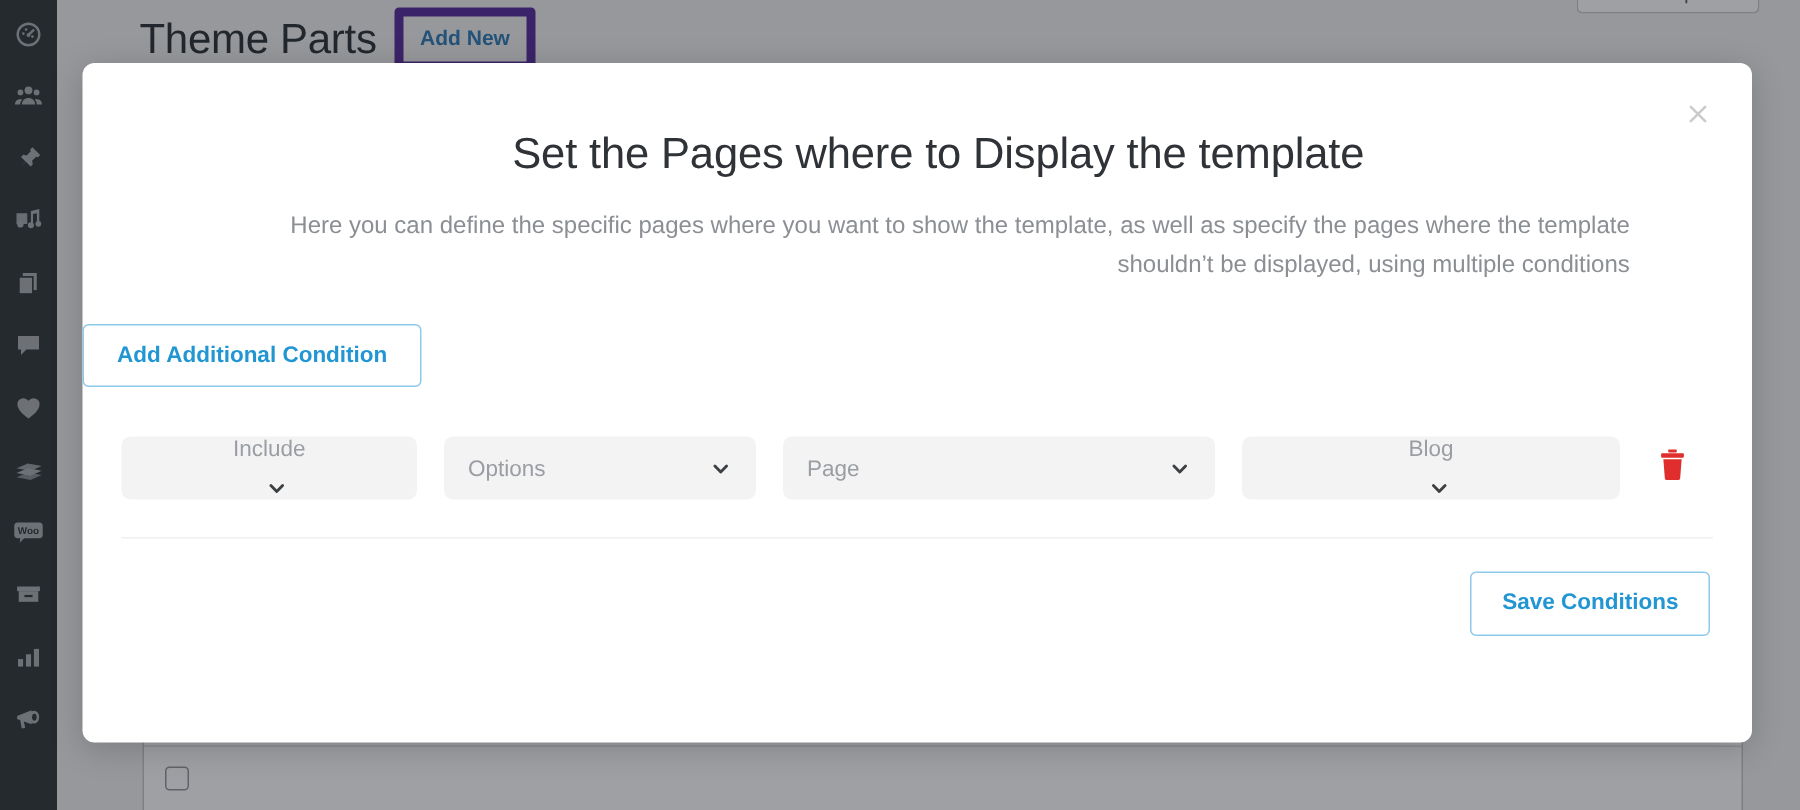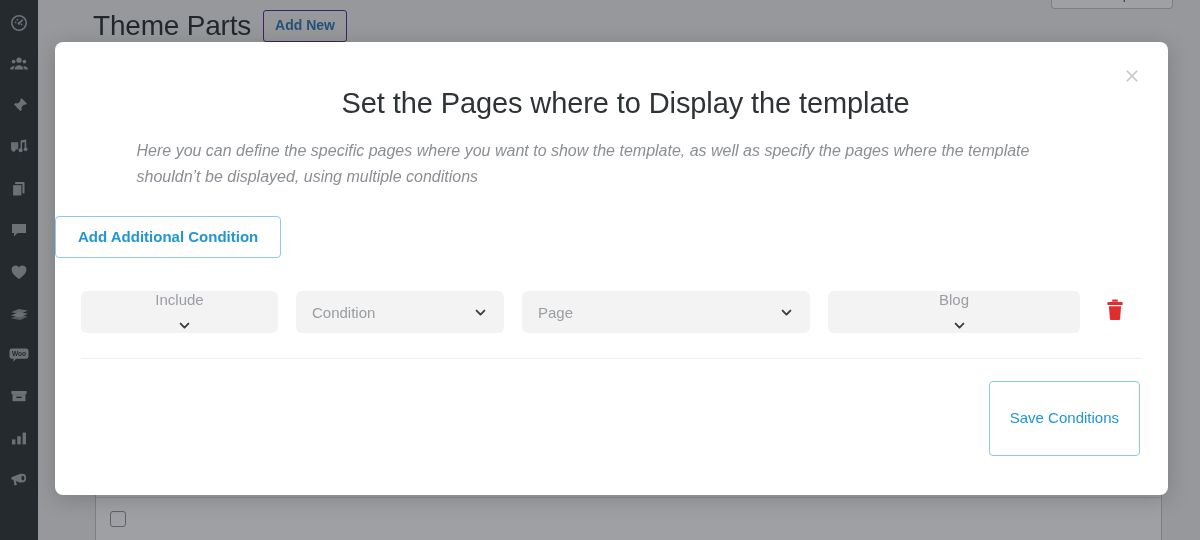--- a/index.html
+++ b/index.html
@@ -68,21 +68,21 @@
     line-height: 1.3;
     letter-spacing: -0.2px;
   }
 
   .wp-add-new-btn {
     margin-left: 12px;
     font-size: 14px;
     font-weight: 600;
     color: #2271b1;
     background: transparent;
-    border: 1px solid #4c1d95;
+    border: 6px solid #4c1d95;
     border-radius: 3px;
     padding: 5px 11px;
     line-height: 1.4;
     cursor: pointer;
   }
 
   .wp-screen-options {
     position: absolute;
     right: 27px;
     top: -19px;
@@ -161,26 +161,25 @@
     font-weight: 400;
     color: #2f3337;
     margin-top: 45px;
     letter-spacing: -0.1px;
     padding-left: 28px;
   }
 
   .modal-desc {
     margin: 18px auto 0;
     max-width: 950px;
-    text-align: left;
+    text-align: right;
     font-size: 16px;
     line-height: 1.65;
     color: #8b8f94;
     font-weight: 400;
-    font-style: italic;
   }
 
   .add-condition-wrap {
     display: flex;
     justify-content: flex-start;
     margin-top: 25px;
   }
 
   .btn-outline-blue {
     background: #ffffff;
@@ -255,22 +254,22 @@
     justify-content: flex-end;
     padding: 22px 28px 0 0;
   }
 
   .btn-save {
     background: #ffffff;
     border: 1px solid #8cc9ea;
     border-radius: 4px;
     color: #2196d3;
     font-size: 15px;
-    font-weight: 400;
-    padding: 28px 20px;
+    font-weight: 700;
+    padding: 12px 20px;
     line-height: 1.1;
     cursor: pointer;
     font-family: "Liberation Sans", sans-serif;
   }
 </style>
 </head>
 <body>
 
 <div id="app">
 
@@ -442,21 +441,21 @@
         <div class="select-box sel-include">
           <span class="sel-label">Include</span>
           <span class="chev">
             <svg width="15" height="15" viewBox="0 0 15 15" fill="none" stroke="currentColor" stroke-width="1.9" stroke-linecap="round" stroke-linejoin="round">
               <path d="M3.6 5.6l3.9 4 3.9-4"></path>
             </svg>
           </span>
         </div>
 
         <div class="select-box sel-singular">
-          <span class="sel-label">Condition</span>
+          <span class="sel-label">Options</span>
           <span class="chev">
             <svg width="15" height="15" viewBox="0 0 15 15" fill="none" stroke="currentColor" stroke-width="1.9" stroke-linecap="round" stroke-linejoin="round">
               <path d="M3.6 5.6l3.9 4 3.9-4"></path>
             </svg>
           </span>
         </div>
 
         <div class="select-box sel-page">
           <span class="sel-label">Page</span>
           <span class="chev">

